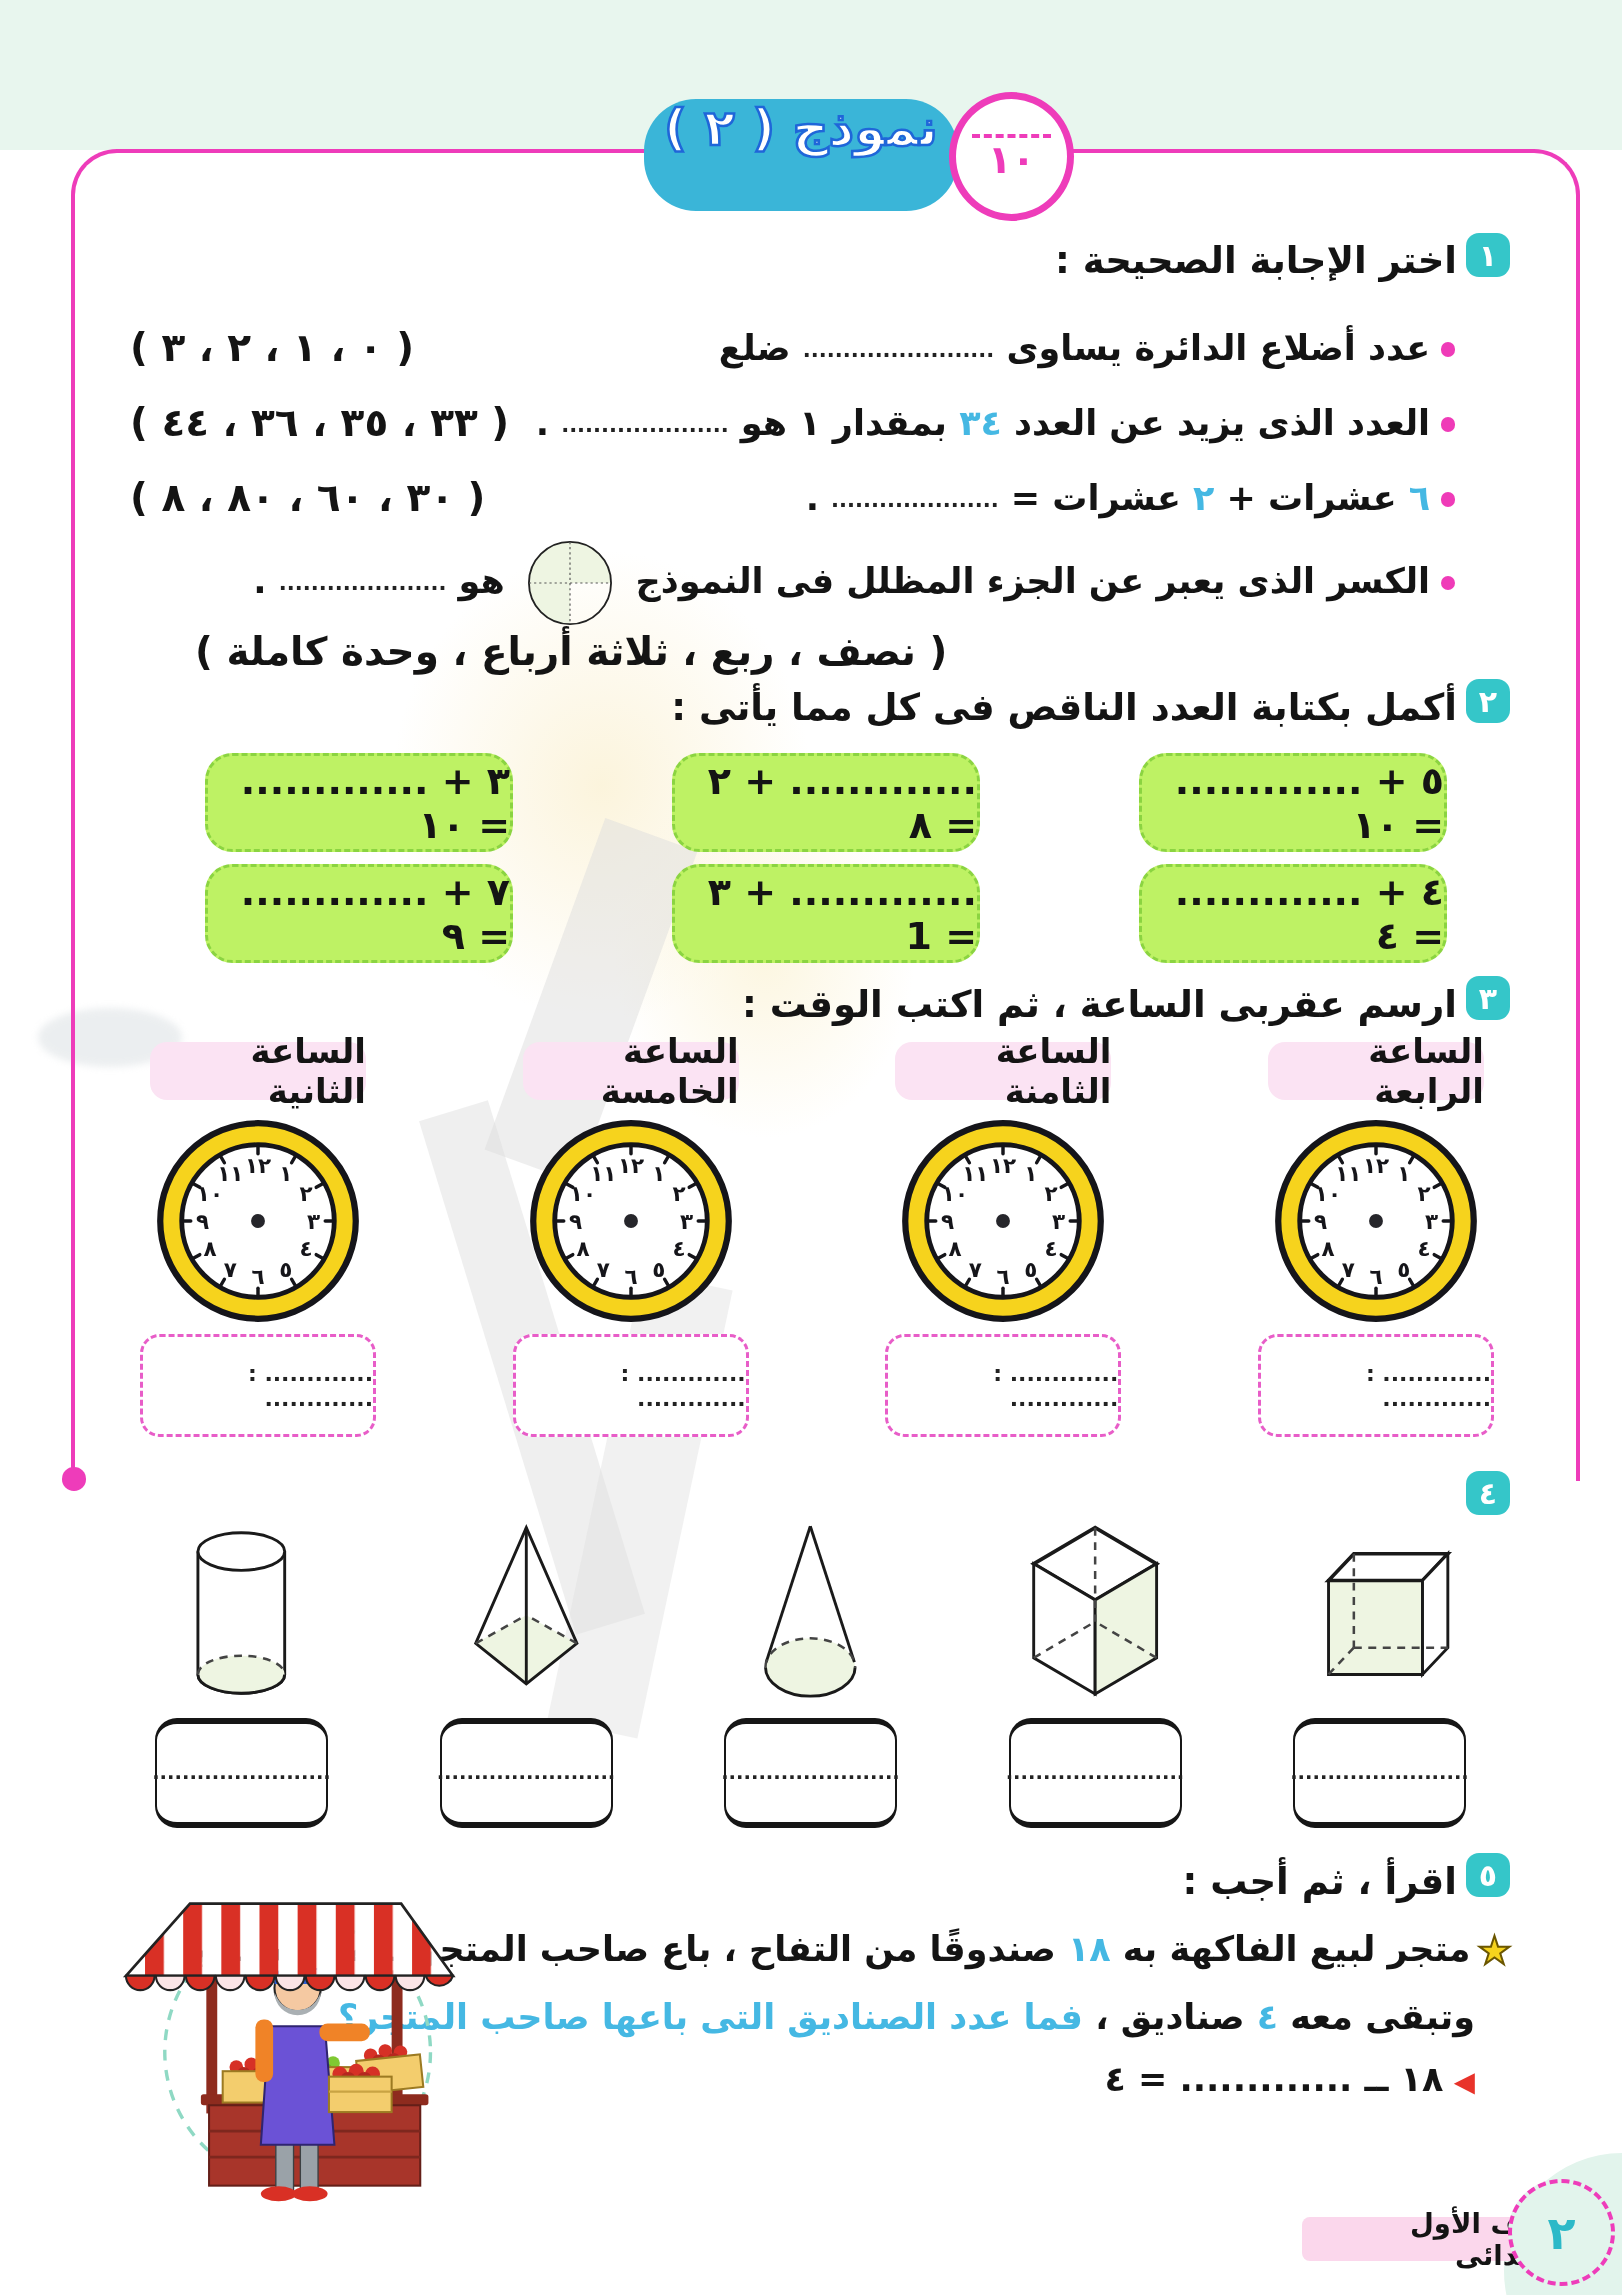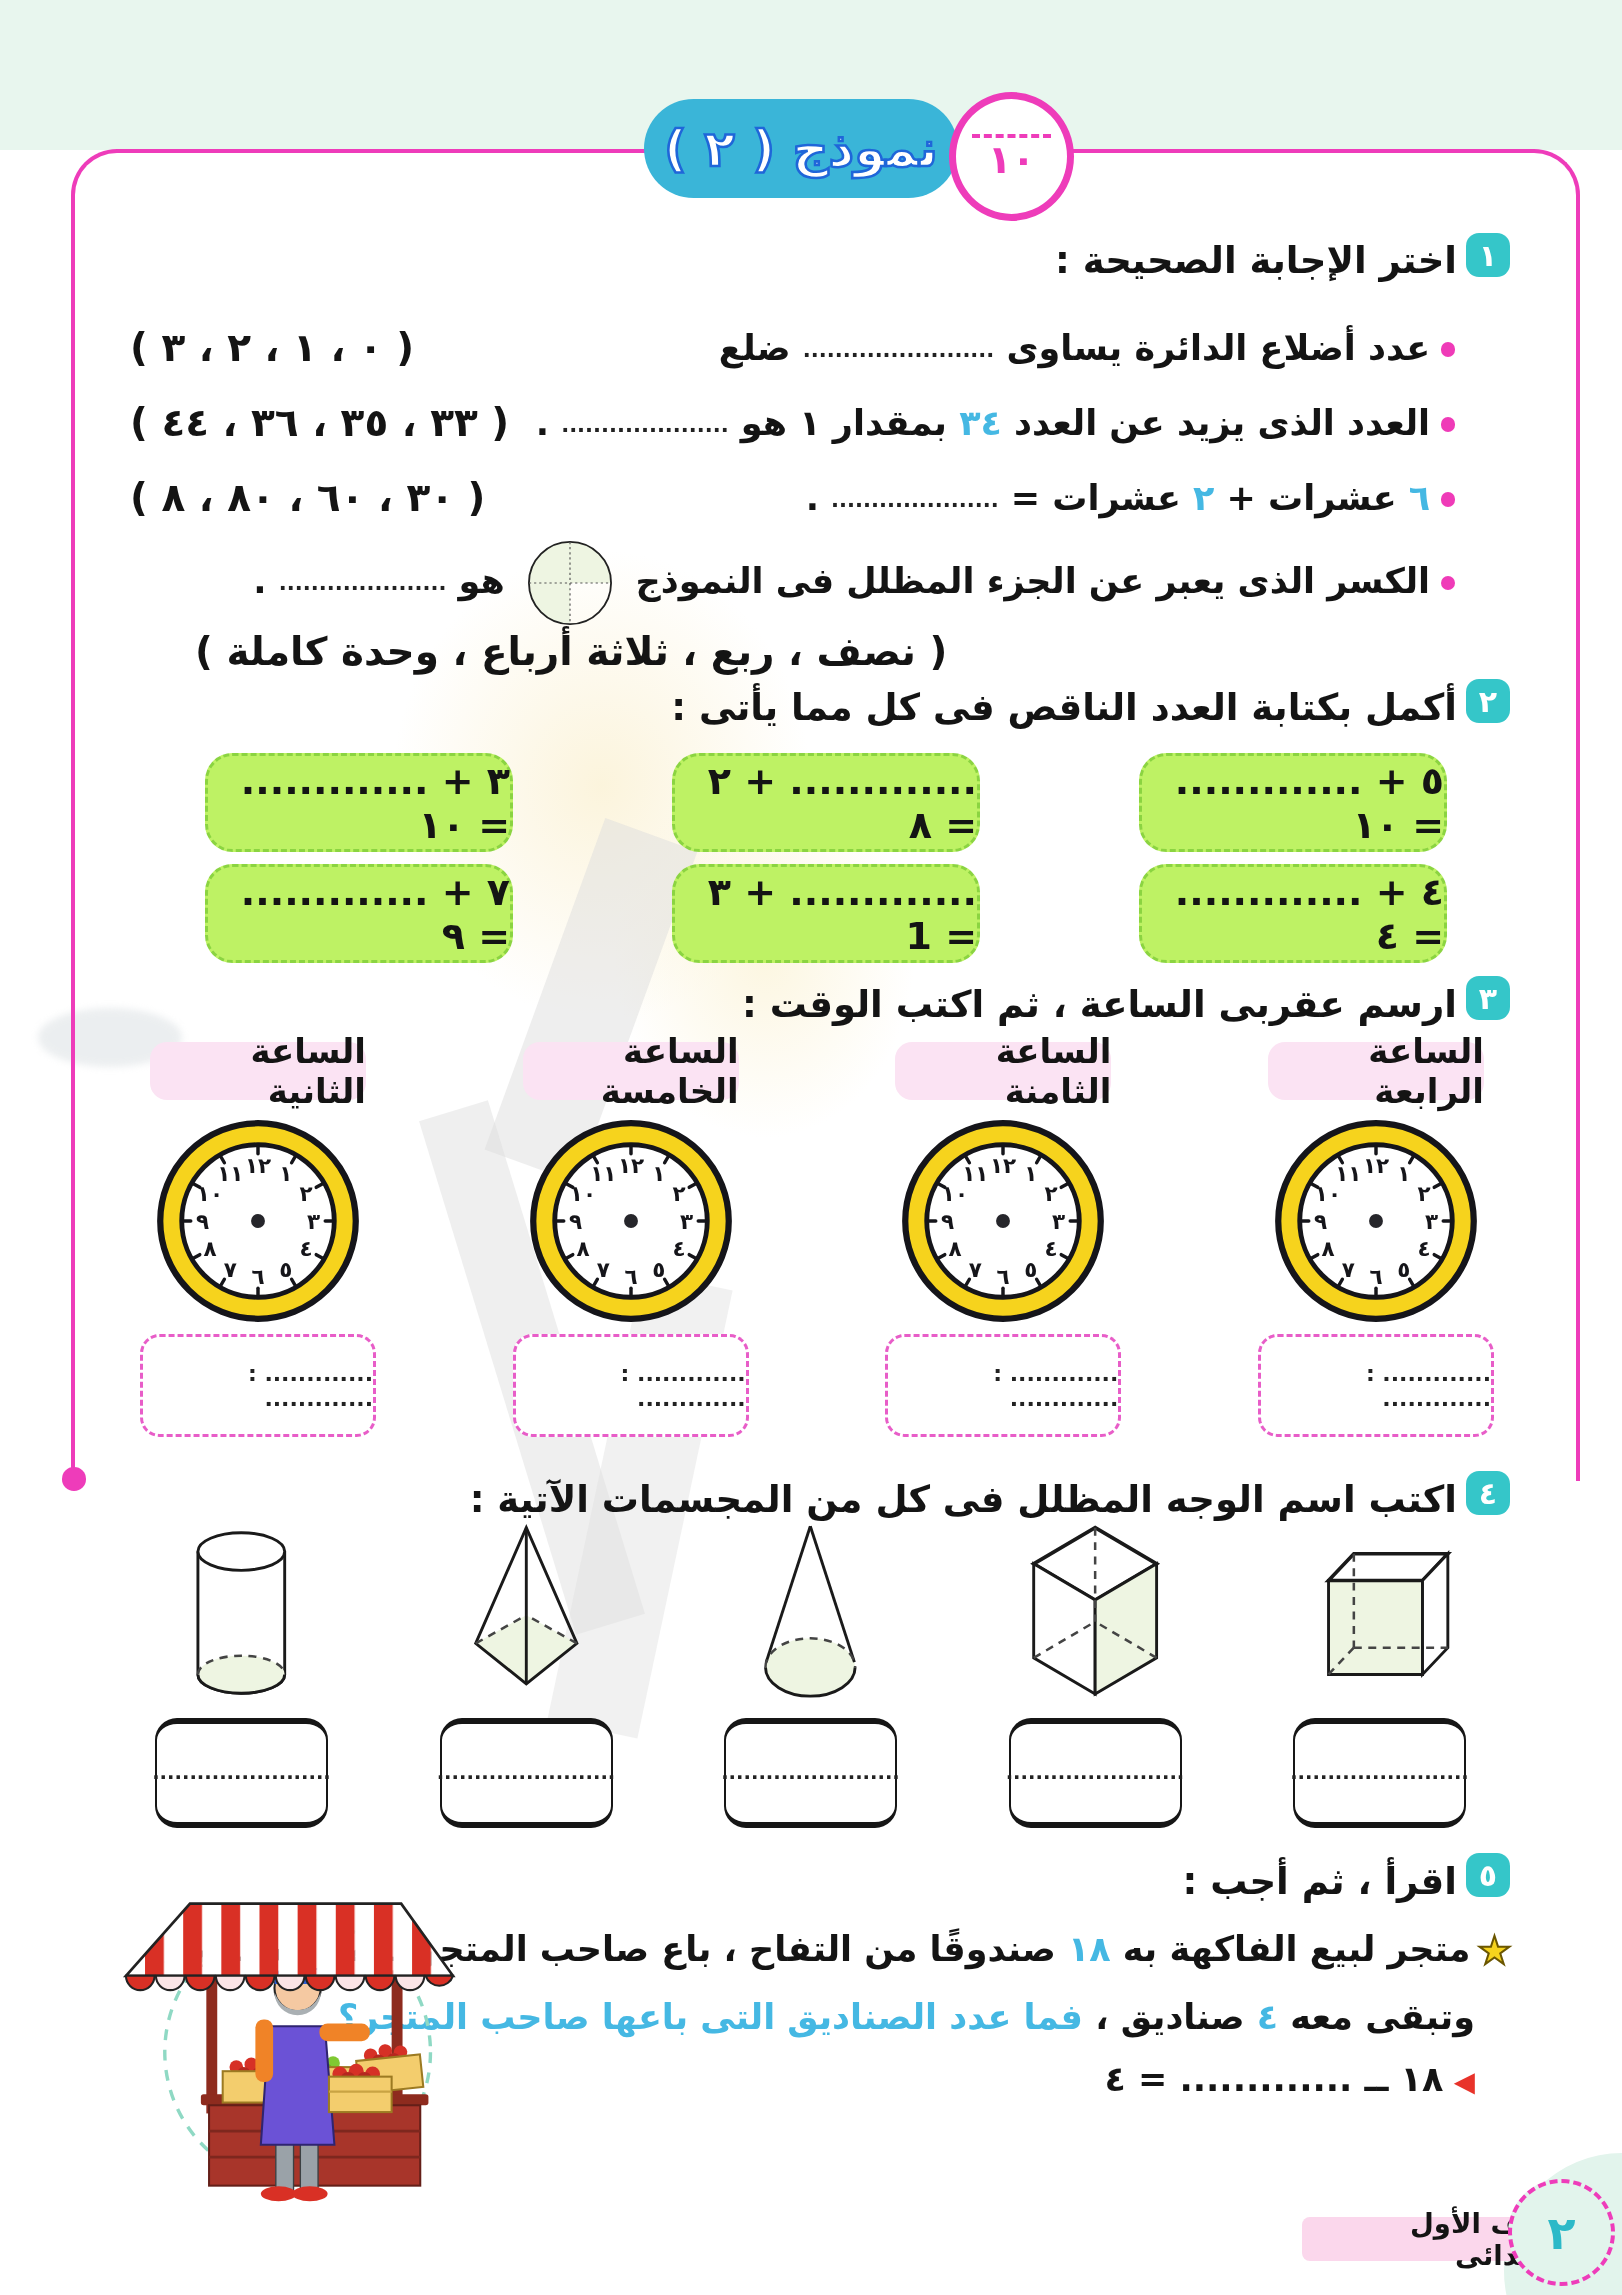--- a/index.html
+++ b/index.html
@@ -16,22 +16,22 @@
   .wm-gray1{left:543px;top:824px;width:98px;height:353px;background:#dedede;opacity:.5;transform:rotate(20deg);}
   .wm-gray2{left:497px;top:1099px;width:72px;height:537px;background:#dcdcdc;opacity:.45;transform:rotate(-17deg);}
   .wm-gray3{left:595px;top:1276px;width:92px;height:458px;background:#e0e0e0;opacity:.45;transform:rotate(12deg);}
   .wm-smudge{left:39px;top:1008px;width:144px;height:59px;border-radius:50%;background:#cfd6da;opacity:.4;filter:blur(3.9px);}
   
   .frame{position:absolute;left:72px;top:149px;width:1501px;height:1328px;z-index:2;
          border-top:4.6px solid #ee3cba;border-left:4.6px solid #ee3cba;border-right:4.6px solid #ee3cba;
          border-radius:46px 46px 0 0;}
   .frame-dot{position:absolute;left:63px;top:1467px;width:23.6px;height:23.6px;border-radius:50%;background:#ee3cba;z-index:3;}
   
-  .title-pill{position:absolute;left:645px;top:99px;width:314px;height:99px;background:#3ab5d8;
-              border-radius:52px;z-index:5;display:flex;align-items:center;justify-content:center;}
+  .title-pill{position:absolute;left:645px;top:99px;width:314px;height:112px;background:#3ab5d8;
+              border-radius:52px;z-index:5;display:flex;justify-content:center;}
   .title-pill span{font-size:50px;font-weight:bold;color:#ffffff;-webkit-text-stroke:2.6px #1f66d9;letter-spacing:1.3px;}
   .score-circle{position:absolute;left:950px;top:92px;width:111px;height:115px;background:#ffffff;
                 border:7.2px solid #ee3cba;border-radius:50%;z-index:6;display:flex;flex-direction:column;
                 align-items:center;justify-content:center;}
   .score-dash{width:72%;border-top:4.6px dashed #ee3cba;margin-bottom:2.6px;}
   .score-num{font-size:39px;font-weight:bold;color:#ee3cba;line-height:1;}
   
   .badge{position:absolute;width:44px;height:44px;background:#35c6c9;border-radius:13px;z-index:4;
          display:flex;align-items:center;justify-content:center;font-size:30px;font-weight:bold;color:#fff;}
   .qtitle{position:absolute;z-index:4;font-size:37px;font-weight:bold;white-space:nowrap;}
@@ -280,21 +280,20 @@
           <text x="80.71796769724492" y="121" text-anchor="middle" font-size="31" font-weight="bold" fill="#15151a">١٠</text>
           <line x1="101.49999999999996" y1="65.99553583290948" x2="96.49999999999994" y2="57.3352817950651" stroke="#15151a" stroke-width="5" stroke-linecap="round"></line>
           <text x="109.99999999999997" y="91.71796769724493" text-anchor="middle" font-size="31" font-weight="bold" fill="#15151a">١١</text>
           <circle cx="150" cy="150" r="10" fill="#26262b"></circle>
         </svg>
       <div class="timebox">............. : .............</div>
     </div>
   </div>
 
   <div class="badge" style="left:1467px;top:1471px;">٤</div>
-  <div class="qtitle" style="right:165px;top:1478px;">اكتب اسم الوجه المظلل فى كل من المجسمات الآتية :</div>
 
   <div class="q4row">
 
     <div class="solidcol">
       <svg viewBox="0 0 230 260">
         <polygon points="45,85 175,85 175,215 45,215" fill="#eef5e2" stroke="#1a1a1a" stroke-width="4"></polygon>
         <polygon points="45,85 80,48 210,48 175,85" fill="#fff" stroke="#1a1a1a" stroke-width="5"></polygon>
         <polygon points="175,85 210,48 210,178 175,215" fill="#fff" stroke="#1a1a1a" stroke-width="4"></polygon>
         <line class="hedge" x1="80" y1="48" x2="80" y2="178"></line>
         <line class="hedge" x1="80" y1="178" x2="210" y2="178"></line>

